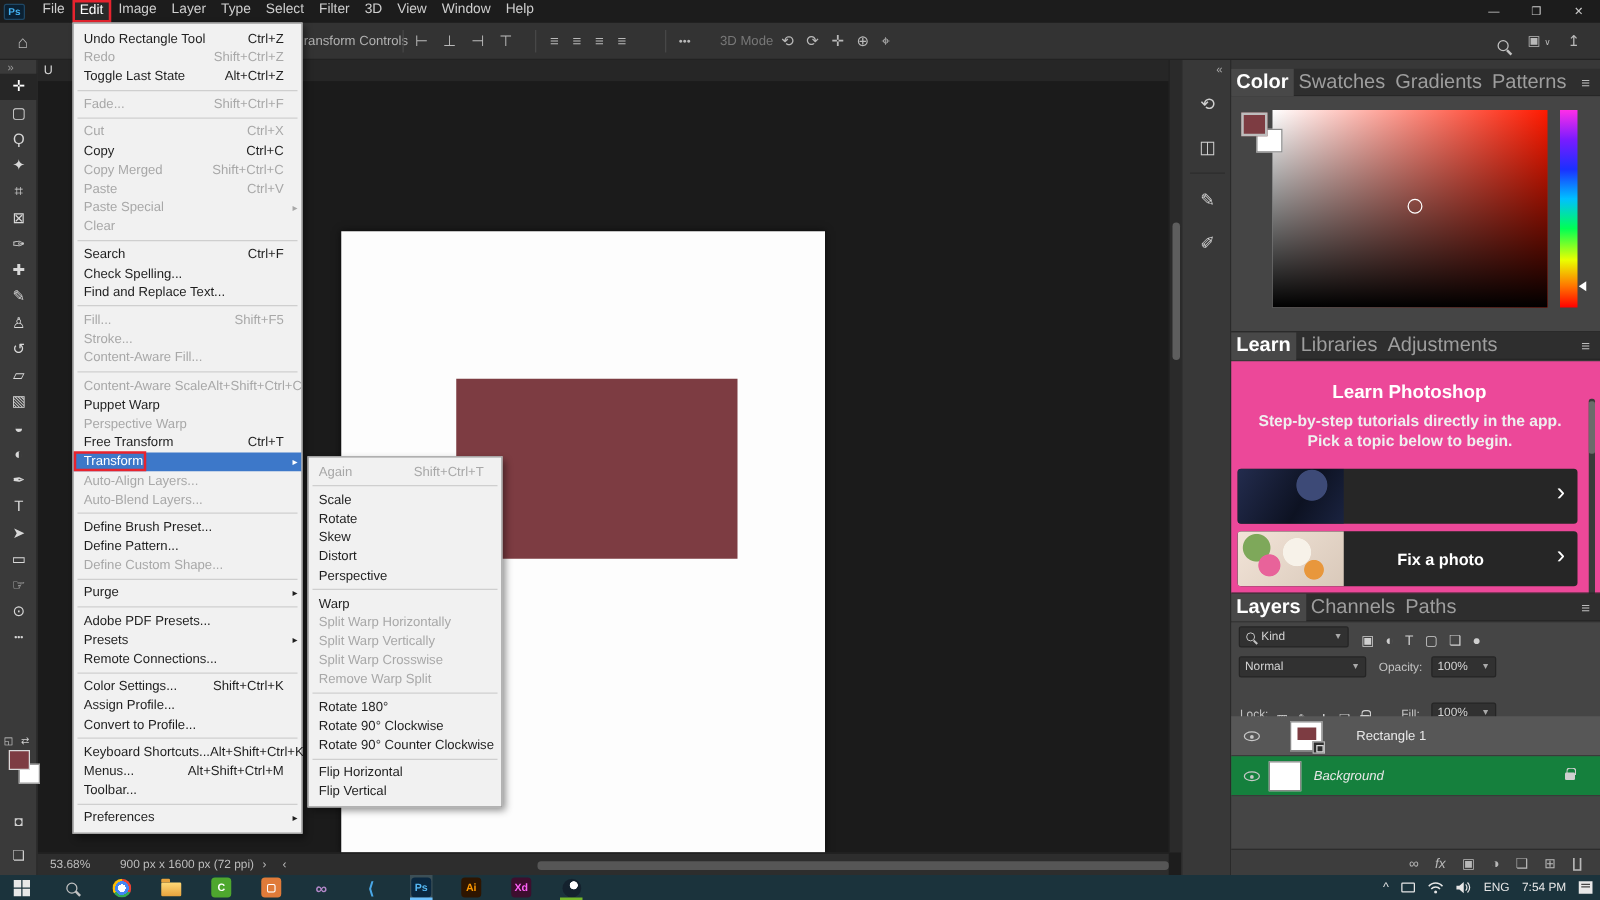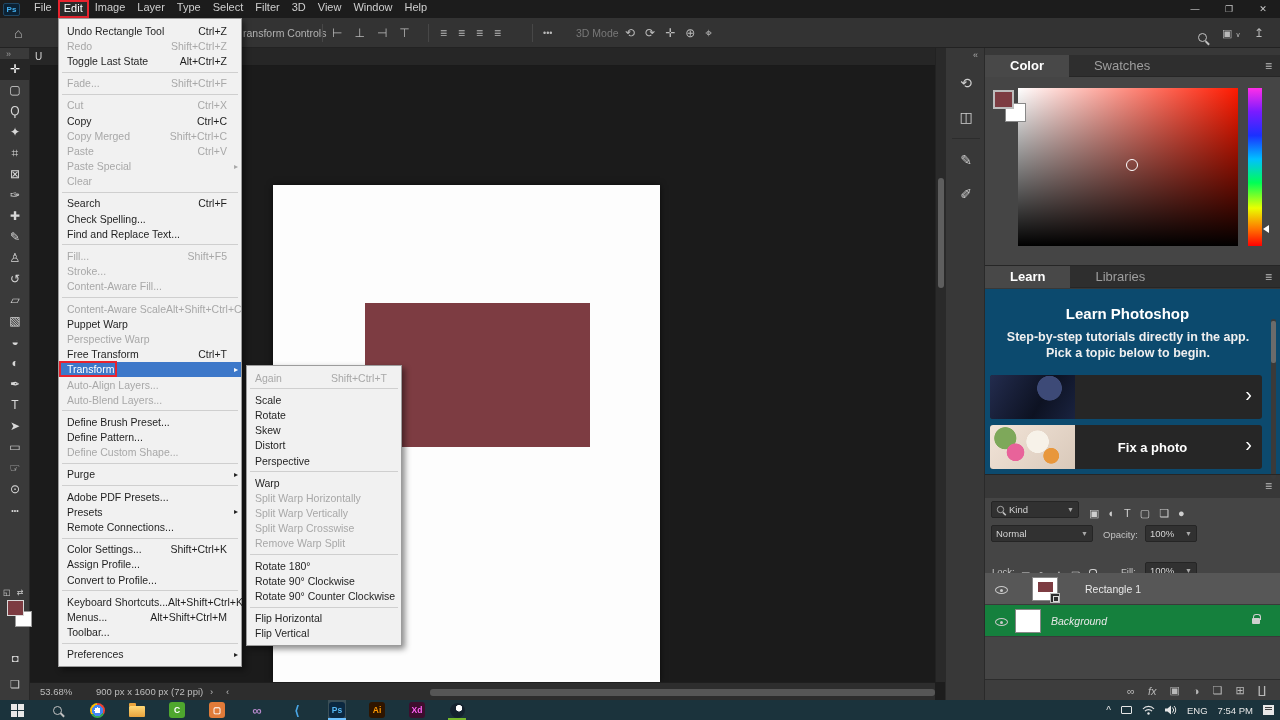--- a/index.html
+++ b/index.html
@@ -66,36 +66,36 @@
   
   .strip{left:945px;top:48px;width:40px;height:652px;background:#383838;border-left:1px solid #2a2a2a;border-right:1px solid #2a2a2a;z-index:2}
   .strip-exp{position:absolute;right:6px;top:2px;color:#aaa;font-size:9px}
   .stripicons{position:absolute;left:0;top:18px;width:40px}
   .sicon{width:40px;height:34px;color:#d0d0d0;font-size:14px;text-align:center;line-height:34px}
   .ssep{height:1px;background:#2c2c2c;margin:4px 6px}
 
   
   .rpanel{left:985px;top:48px;width:295px;height:652px;background:#383838;z-index:2}
   .tabrow{position:absolute;left:0;width:295px;height:22px;background:#2e2e2e;border-bottom:1px solid #262626}
-  .ptab{display:inline-block;height:22px;line-height:22px;padding:0 25px;font-size:13px;color:#9e9e9e}
+  .ptab{display:inline-block;height:22px;line-height:22px;padding:0 4px;font-size:16px;color:#9e9e9e}
   .ptab.act{background:#484848;color:#fff;font-weight:bold}
   .hamb{position:absolute;right:8px;top:4px;color:#bdbdbd;font-size:12px}
 
   
   .colorcontent{position:absolute;left:0;top:29px;width:295px;height:188px;background:#454545}
   .cp-fg{position:absolute;left:8px;top:13px;width:21px;height:19px;border:2px solid #bdbdbd;z-index:2}
   .cp-bg{position:absolute;left:20px;top:26px;width:21px;height:19px;background:#fff;border:1px solid #888;z-index:1}
   .cfield{position:absolute;left:33px;top:11px;width:220px;height:158px;background:linear-gradient(to top,#000,rgba(0,0,0,0)),linear-gradient(to right,#fff,#ff1a00)}
   .cring{position:absolute;left:49%;top:45%;width:12px;height:12px;border:1.5px solid #fff;border-radius:50%}
   .huebar{position:absolute;left:263px;top:11px;width:14px;height:158px;background:linear-gradient(180deg,#ff2ee8 0%,#7a1bff 15%,#1b30ff 30%,#00c0ff 45%,#00ff55 60%,#eaff00 76%,#ff7700 89%,#ff0000 100%)}
   .huemark{position:absolute;left:278px;top:148px;width:0;height:0;border-top:4px solid transparent;border-bottom:4px solid transparent;border-right:6px solid #fff}
 
   
   .learnwrap{position:absolute;left:0;top:217px;width:295px;height:209px;border-top:1px solid #262626}
-  .learncontent{position:absolute;left:0;top:23px;width:295px;height:186px;background:#0c4a6e}
+  .learncontent{position:absolute;left:0;top:23px;width:295px;height:186px;background:#ec4899}
   .learntitle{position:absolute;left:0;top:16px;width:285px;text-align:center;color:#fff;font-size:15px;font-weight:bold}
   .learnsub{position:absolute;left:12px;top:40px;width:262px;text-align:center;color:#efefef;font-size:12.5px;font-weight:bold;line-height:16px}
   .card{position:absolute;left:5px;width:272px;height:44px;background:#262626;border-radius:3px;overflow:hidden}
   .card .thumb{position:absolute;left:0;top:0;width:85px;height:44px}
   .thumb-0{background:radial-gradient(circle at 70% 30%,#3d4a77 0 18%,transparent 19%),linear-gradient(120deg,#232c4e,#0d1222 60%,#1a2340)}
   .thumb-1{background:radial-gradient(circle at 30% 62%,#e8639a 0 13%,transparent 14%),radial-gradient(circle at 56% 38%,#f7f2e9 0 20%,transparent 21%),radial-gradient(circle at 72% 70%,#e8973c 0 11%,transparent 12%),radial-gradient(circle at 18% 30%,#7ea85a 0 14%,transparent 15%),linear-gradient(135deg,#f2e4d8,#d9c9ba)}
   .card .clabel{position:absolute;left:85px;top:0;width:155px;height:44px;display:flex;align-items:center;justify-content:center;color:#fff;font-size:13px;font-weight:bold}
   .card .chev{position:absolute;right:10px;top:8px;color:#fff;font-size:20px}
   .learnscroll{position:absolute;right:4px;top:30px;width:5px;height:160px;background:#3a3a3a;border-radius:2px}
   .learnscroll .thumb{position:absolute;left:0;top:2px;width:5px;height:42px;background:#6b6b6b;border-radius:2px}
@@ -303,20 +303,21 @@
               <div class="chev">›</div>
             </div>
           </div>
         <div class="learnscroll">
             <div class="thumb"></div>
           </div>
       </div>
     </div>
 
     <div class="layerswrap">
+      <div class="tabrow" style="top:0" id="layertabs"><span class="ptab act">Layers</span><span class="ptab">Channels</span><span class="ptab">Paths</span></div>
       <span class="hamb" style="top:4px">≡</span>
       <div class="layerscontent">
         <div class="lrow1">
           <div class="combo" style="left:6px;top:0;width:88px">
             <span class="mag" style="transform:scale(.8)"></span>
             <span>Kind</span>
             <span class="combochev">▼</span>
           </div>
           <span id="filtericons" style="position:absolute;left:104px;top:2px"><span class="ficon">▣</span><span class="ficon">◐</span><span class="ficon">T</span><span class="ficon">▢</span><span class="ficon">❏</span><span class="ficon">●</span></span>
         </div>

